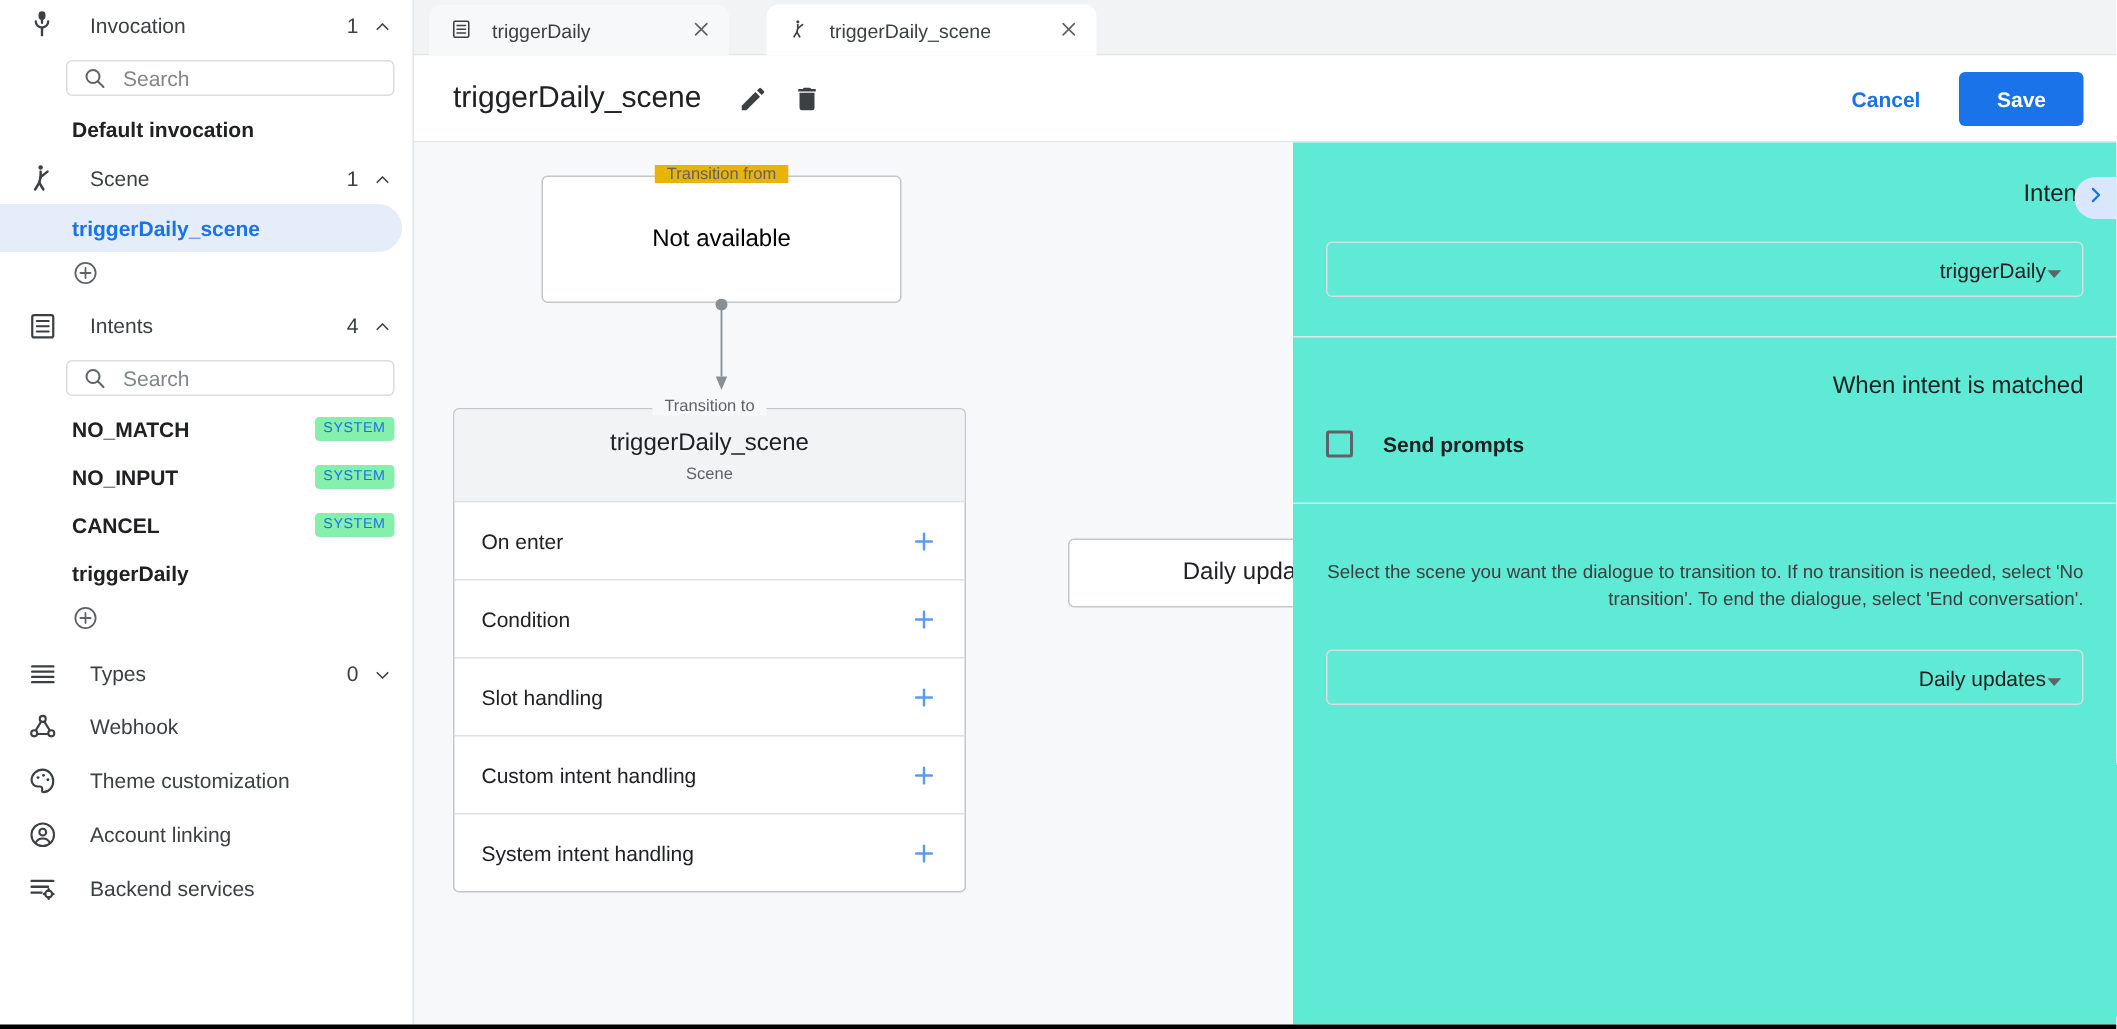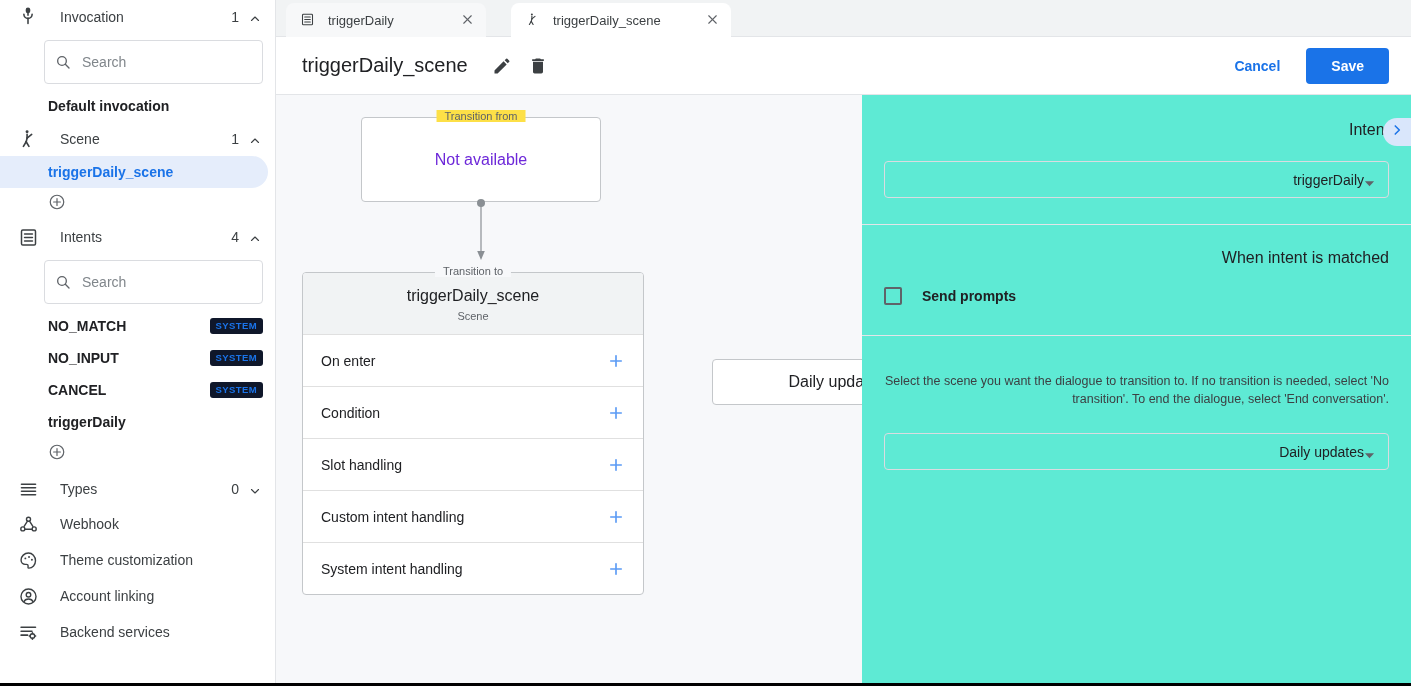--- a/index.html
+++ b/index.html
@@ -30,21 +30,21 @@
   .nav-ico svg { display: block; }
   .nav-label {
     flex: 1 1 auto; margin-left: 20px;
     font-size: 14px; color: #3c4043; line-height: 1;
   }
   .nav-count { font-size: 14px; color: #3c4043; margin-right: 10px; }
   .caret { width: 12px; height: 12px; color: #3c4043; }
 
   .search-wrap { padding: 6px 12px 6px 44px; }
   .search-box {
-    display: flex; align-items: center; height: 44px;
+    display: flex; align-items: center; height: 24px;
     border: 1px solid #dadce0; border-radius: 4px; padding: 0 10px;
     background: #fff;
   }
   .search-box .si { width: 16px; height: 16px; color: #5f6368; flex: 0 0 16px; }
   .search-box input {
     border: 0; outline: 0; margin-left: 11px; font-size: 14px;
     color: #3c4043; width: 100%; font-family: inherit; background: transparent;
   }
   .search-box input::placeholder { color: #80868b; }
 
@@ -53,22 +53,22 @@
     padding-left: 48px; padding-right: 12px; cursor: pointer;
     position: relative;
   }
   .leaf-row .lbl { font-size: 14px; font-weight: bold; color: #202124; }
   .leaf-row.selected {
     background: #e5edfb; border-top-right-radius: 16px; border-bottom-right-radius: 16px;
     width: 268px;
   }
   .leaf-row.selected .lbl { color: #1a73e8; }
   .sys-badge {
-    margin-left: auto; background: #0f172a; color: #1a73e8;
-    font-size: 9.5px; font-weight: bold; letter-spacing: .4px;
+    margin-left: auto; background: #86efac; color: #1a73e8;
+    font-size: 9.5px; font-weight: normal; letter-spacing: .4px;
     padding: 3px 6px; border-radius: 3px; line-height: 1;
   }
   .add-row { display: flex; align-items: center; height: 32px; padding-left: 48px; cursor: pointer; }
   .add-row svg { width: 18px; height: 18px; color: #5f6368; }
 
   
   #tabstrip {
     position: absolute; left: 276px; top: 0; width: 1135px; height: 37px;
     background: #f1f3f4; border-bottom: 1px solid #e3e5e8;
   }
@@ -106,27 +106,27 @@
   #canvas {
     position: absolute; left: 276px; top: 95px; width: 586px; height: 588px;
     background: #f7f8fa; overflow: hidden;
   }
   .fieldset {
     position: absolute; border: 1px solid #c4c7ca; border-radius: 4px;
     background: #ffffff;
   }
   .legend {
     position: absolute; top: -8px; left: 50%; transform: translateX(-50%);
-    background: #fde047; padding: 0 8px; font-size: 11px; color: #5f6368;
+    background: #eab308; padding: 0 8px; font-size: 11px; color: #5f6368;
     white-space: nowrap;
   }
   #node-from { left: 85px; top: 22px; width: 240px; height: 85px; }
   #node-from .body {
     height: 100%; display: flex; align-items: center; justify-content: center;
-    font-size: 16px; color: #6d28d9;
+    font-size: 16px; color: #000000;
   }
   #edge-vert { position: absolute; left: 199px; top: 104px; width: 12px; height: 63px; }
   #node-to { left: 26px; top: 177px; width: 342px; }
   #node-to .legend { background: #f7f8fa; }
   .node-head {
     background: #f1f3f4; padding: 14px 0 12px; text-align: center;
     border-radius: 3px 3px 0 0; border-bottom: 1px solid #e0e0e0;
   }
   .node-head .n1 { font-size: 16px; color: #202124; }
   .node-head .n2 { font-size: 11px; color: #5f6368; margin-top: 5px; }

